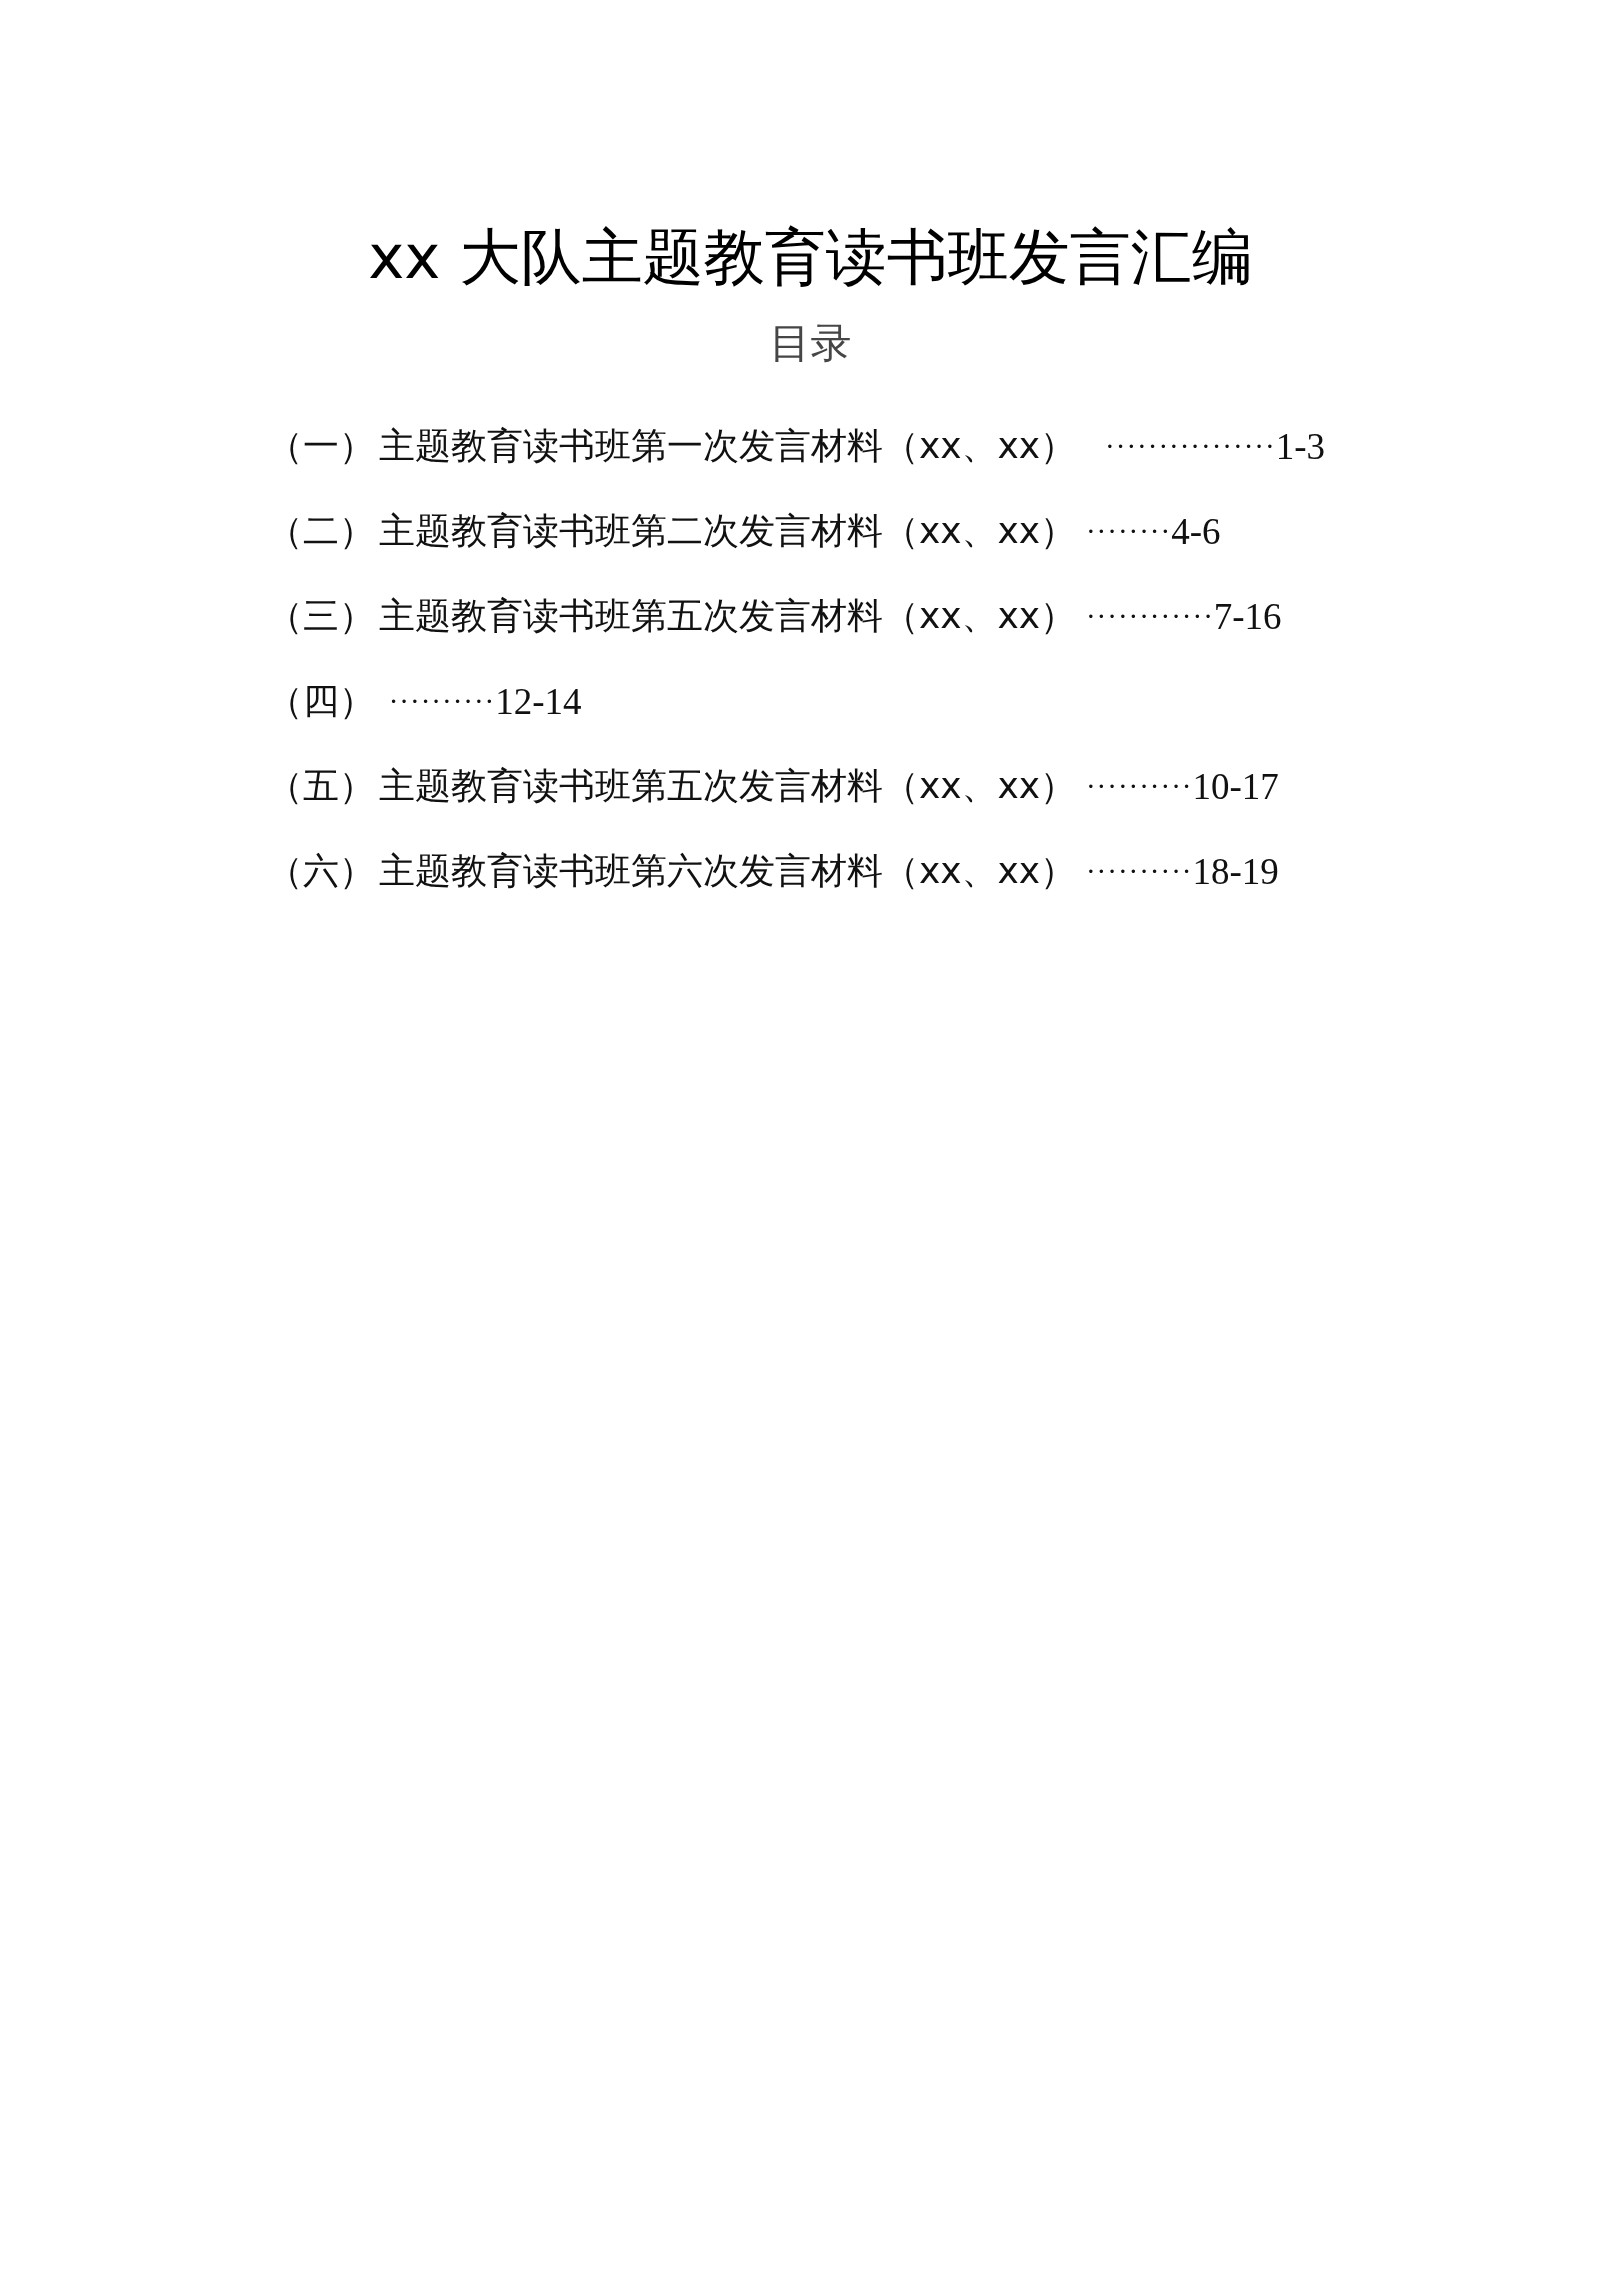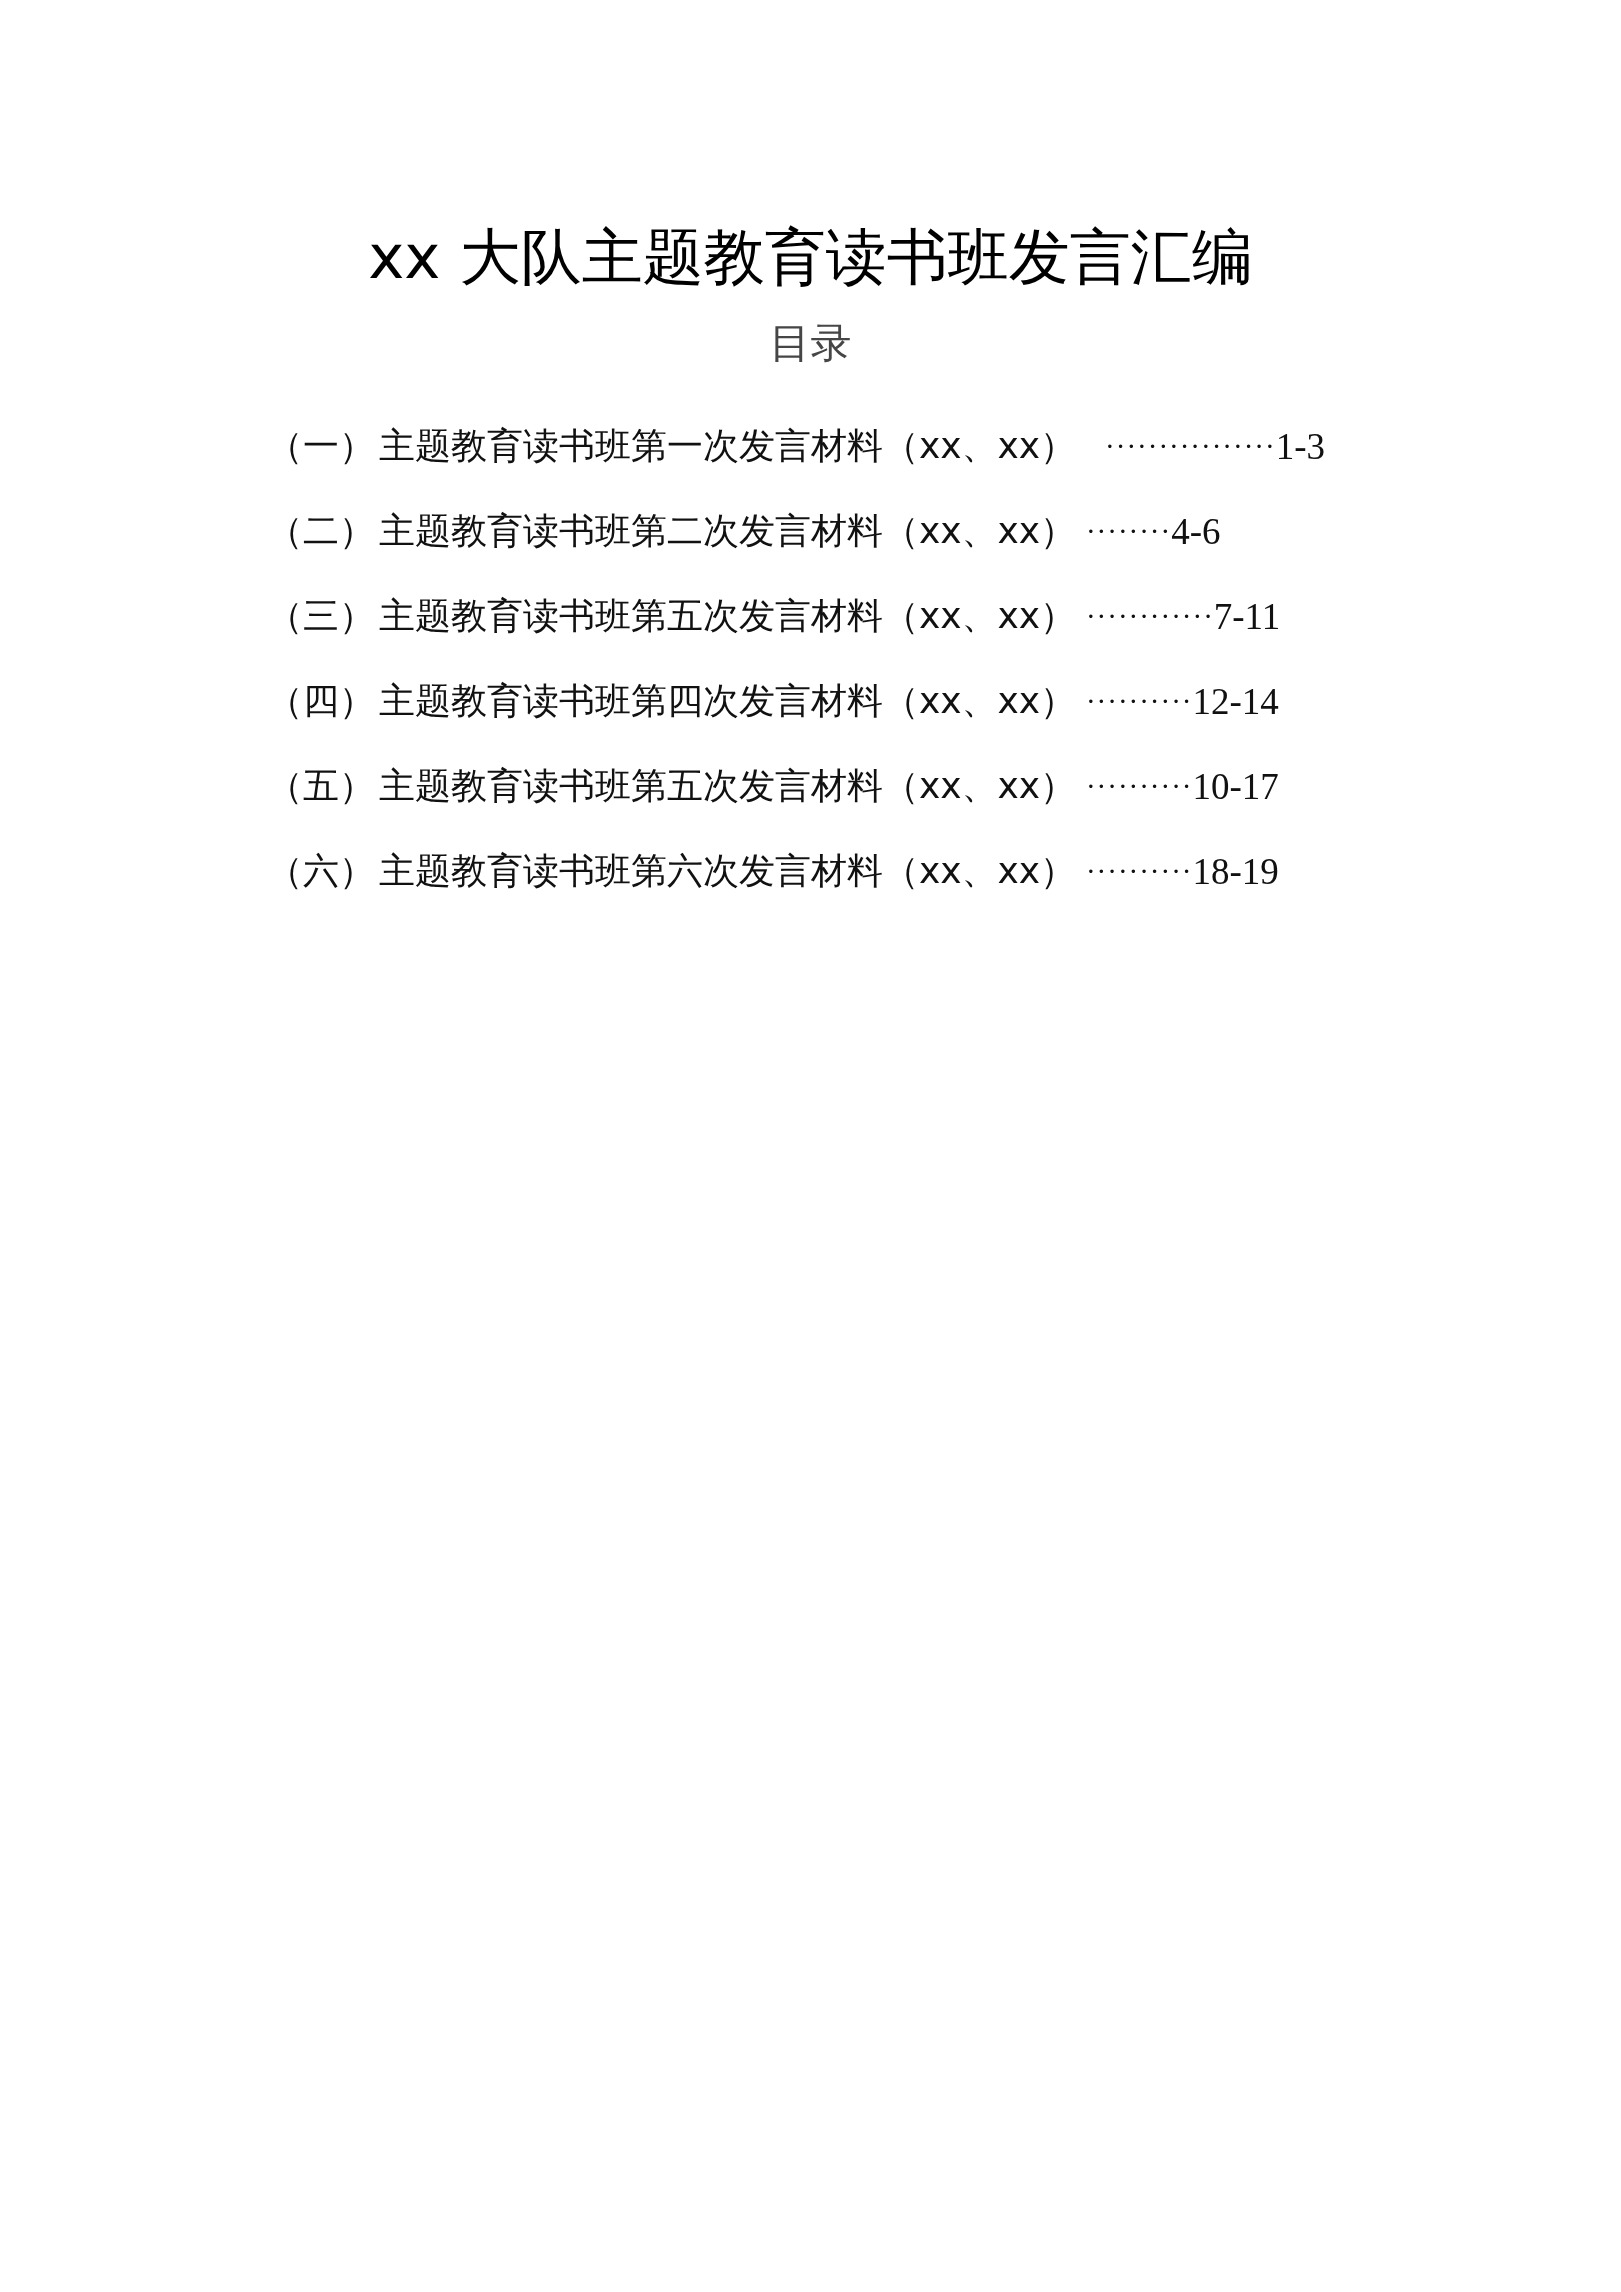--- a/index.html
+++ b/index.html
@@ -102,25 +102,24 @@
     <li class="toc-item">
       <span class="toc-index">（二）</span>
       <span class="toc-text">主题教育读书班第二次发言材料（xx、xx）</span>
       <span class="toc-leader">········</span>
       <span class="toc-page">4-6</span>
     </li>
     <li class="toc-item">
       <span class="toc-index">（三）</span>
       <span class="toc-text">主题教育读书班第五次发言材料（xx、xx）</span>
       <span class="toc-leader">············</span>
-      <span class="toc-page">7-11</span>
+      <span class="toc-page">7-16</span>
     </li>
     <li class="toc-item">
       <span class="toc-index">（四）</span>
-      <span class="toc-text">主题教育读书班第四次发言材料（xx、xx）</span>
       <span class="toc-leader">··········</span>
       <span class="toc-page">12-14</span>
     </li>
     <li class="toc-item">
       <span class="toc-index">（五）</span>
       <span class="toc-text">主题教育读书班第五次发言材料（xx、xx）</span>
       <span class="toc-leader">··········</span>
       <span class="toc-page">10-17</span>
     </li>
     <li class="toc-item">

